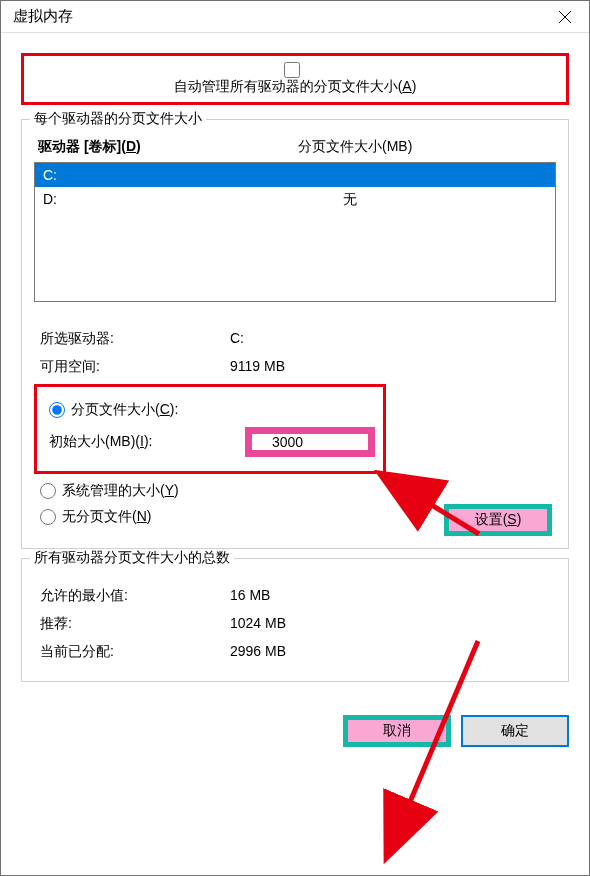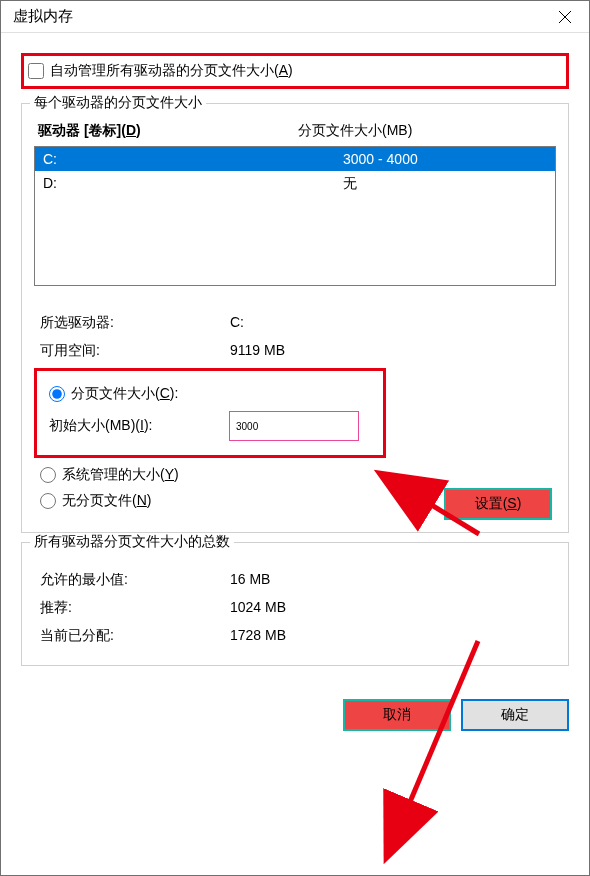--- a/index.html
+++ b/index.html
@@ -41,20 +41,21 @@
     .close-btn svg { width: 12px; height: 12px; }
     .content {
       padding: 20px 20px 12px 20px;
       position: relative;
     }
     .auto-manage-row {
       display: flex;
       align-items: center;
       margin-bottom: 14px;
       padding: 6px 4px;
+      flex-direction: column;
     }
     .highlight-red {
       border: 3px solid #e60012;
       padding: 6px 4px;
     }
     .highlight-red-2 {
       border: 3px solid #e60012;
       padding: 6px 6px;
       margin-right: 170px;
     }
@@ -115,41 +116,42 @@
       display: flex;
       align-items: center;
       margin: 8px 0;
       padding-left: 6px;
     }
     .size-row {
       display: flex;
       align-items: center;
       margin: 8px 0;
       padding-left: 6px;
+      gap: 16px;
     }
     .size-label { width: 180px; }
     .size-input {
       width: 130px;
       height: 30px;
-      border: 1px solid #ec4899;
-      padding: 2px 6px;
-      font-size: 10px;
+      border: 7px solid #ec4899;
+      padding: 2px 20px;
+      font-size: 14px;
       font-family: inherit;
     }
     .set-btn-row {
       display: flex;
       justify-content: flex-end;
       margin-top: -36px;
       padding-right: 4px;
     }
     .btn {
       min-width: 108px;
       height: 32px;
-      background: #ef4444;
-      border: 2px solid #14b8a6;
+      background: #f9a8d4;
+      border: 5px solid #14b8a6;
       font-size: 14px;
       font-family: inherit;
       cursor: pointer;
       padding: 0 12px;
     }
     .btn.primary {
       border: 2px solid #0078d7;
       background: #e1e1e1;
     }
     .footer-btns {
@@ -195,21 +197,20 @@
       <div class="drive-header">
         <div class="col1">
           <span>驱动器 [卷标](</span><u>D</u><span>)</span>
         </div>
         <div class="col2">分页文件大小(MB)</div>
       </div>
 
       <div class="drive-list">
         <div class="drive-row selected">
           <div class="col1">C:</div>
-          <div class="col2">3000 - 4000</div>
         </div>
         <div class="drive-row">
           <div class="col1">D:</div>
           <div class="col2">无</div>
         </div>
       </div>
 
       <div style="height:18px"></div>
 
       <div class="info-row">
@@ -264,21 +265,21 @@
       <div class="info-row">
         <div class="info-label">允许的最小值:</div>
         <div class="info-value">16 MB</div>
       </div>
       <div class="info-row">
         <div class="info-label">推荐:</div>
         <div class="info-value">1024 MB</div>
       </div>
       <div class="info-row" style="margin-bottom:8px">
         <div class="info-label">当前已分配:</div>
-        <div class="info-value">1728 MB</div>
+        <div class="info-value">2996 MB</div>
       </div>
     </div>
   </div>
 
   <div class="footer-btns">
     <button class="btn">取消</button>
     <button class="btn primary">确定</button>
   </div>
 
   <svg class="arrow-overlay" width="590" height="876">

